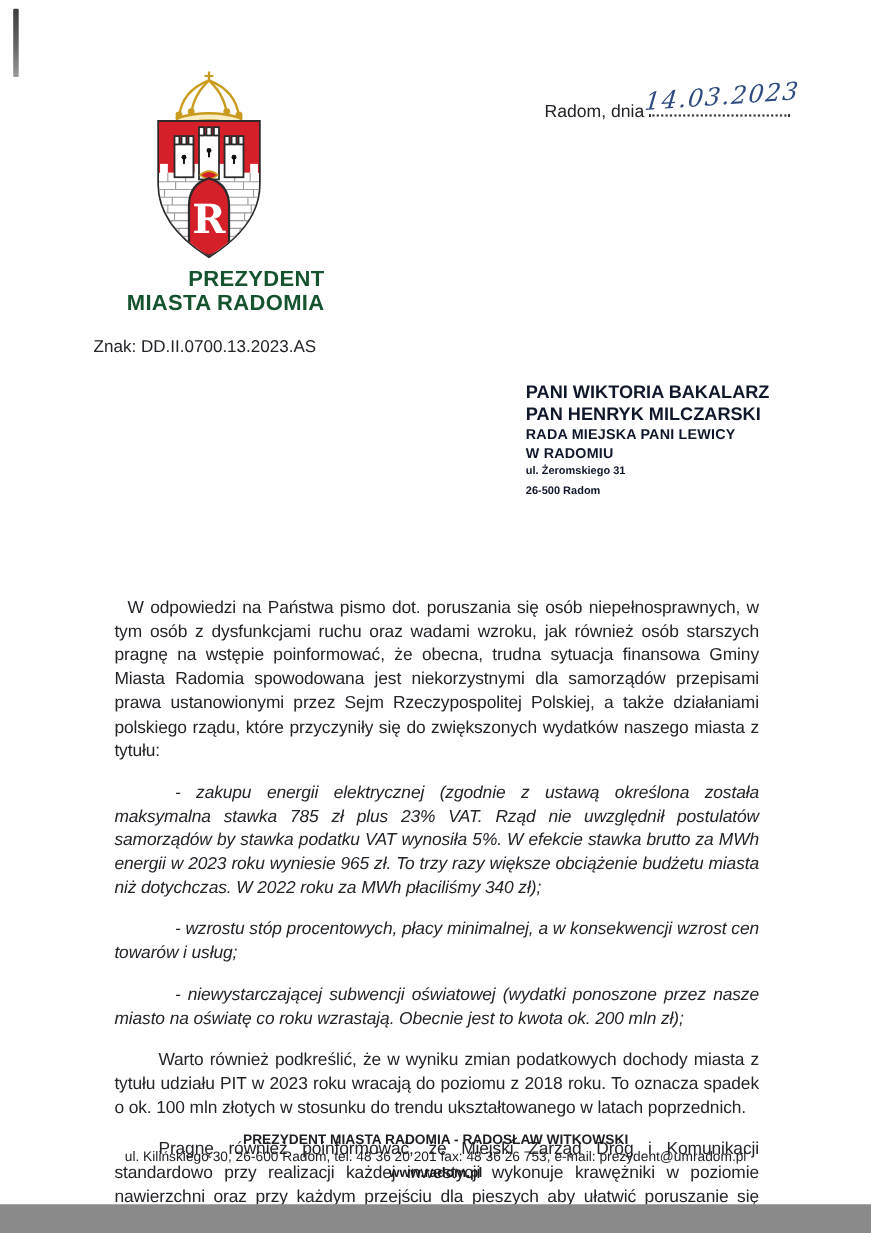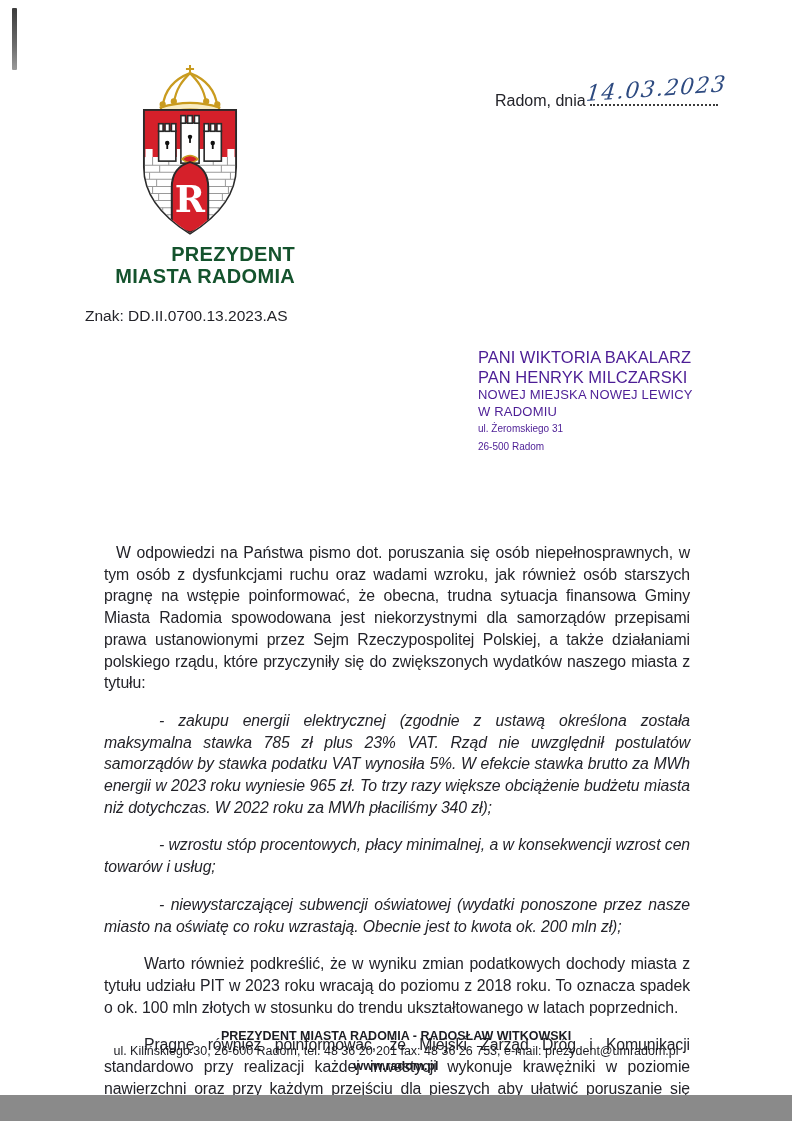--- a/index.html
+++ b/index.html
@@ -45,21 +45,21 @@
     text-align:right; font-weight:bold; font-size:20px;
     line-height:22px; color:#14532d; letter-spacing:0.3px;
   }
   .reference {
     position:absolute; left:85px; top:307px;
     font-size:15.5px; color:#232329;
   }
   
   .recipient {
     position:absolute; left:478px; top:347px;
-    font-weight:normal; color:#4c1d95;
+    font-weight:bold; color:#0f172a;
   }
   .recipient .r-lg { font-size:16.5px; line-height:20px; }
   .recipient .r-sm { font-size:13px;   line-height:16.5px; letter-spacing:0.2px; }
   .recipient .r-md { font-size:10px; line-height:18px; }
   
   .letter-body {
     position:absolute; left:88px; top:526px; width:618px;
     font-size:15.8px; line-height:21.7px; color:#232329;
     text-align:justify; letter-spacing:-0.1px;
   }
@@ -166,21 +166,21 @@
   <div class="office-title">
     <div>PREZYDENT</div>
     <div>MIASTA RADOMIA</div>
   </div>
 
   <div class="reference">Znak: DD.II.0700.13.2023.AS</div>
 
   <div class="recipient">
     <div class="r-lg">PANI WIKTORIA BAKALARZ</div>
     <div class="r-lg">PAN HENRYK MILCZARSKI</div>
-    <div class="r-sm">NOWEJ MIEJSKA NOWEJ LEWICY</div>
+    <div class="r-sm">RADA MIEJSKA PANI LEWICY</div>
     <div class="r-sm">W RADOMIU</div>
     <div class="r-md">ul. Żeromskiego 31</div>
     <div class="r-md">26-500 Radom</div>
   </div>
 
   <div class="letter-body">
     <p class="p-first">W odpowiedzi na Państwa pismo dot. poruszania się osób niepełnosprawnych, w tym osób z dysfunkcjami ruchu oraz wadami wzroku, jak również osób starszych pragnę na wstępie poinformować, że obecna, trudna sytuacja finansowa Gminy Miasta Radomia spowodowana jest niekorzystnymi dla samorządów przepisami prawa ustanowionymi przez Sejm Rzeczypospolitej Polskiej, a także działaniami polskiego rządu, które przyczyniły się do zwiększonych wydatków naszego miasta z tytułu:</p>
     <p class="p-list">- zakupu energii elektrycznej (zgodnie z ustawą określona została maksymalna stawka 785 zł plus 23% VAT. Rząd nie uwzględnił postulatów samorządów by stawka podatku VAT wynosiła 5%. W efekcie stawka brutto za MWh energii w 2023 roku wyniesie 965 zł. To trzy razy większe obciążenie budżetu miasta niż dotychczas. W 2022 roku za MWh płaciliśmy 340 zł);</p>
     <p class="p-list">- wzrostu stóp procentowych, płacy minimalnej, a w konsekwencji wzrost cen towarów i usług;</p>
     <p class="p-list">- niewystarczającej subwencji oświatowej (wydatki ponoszone przez nasze miasto na oświatę co roku wzrastają. Obecnie jest to kwota ok. 200 mln zł);</p>

